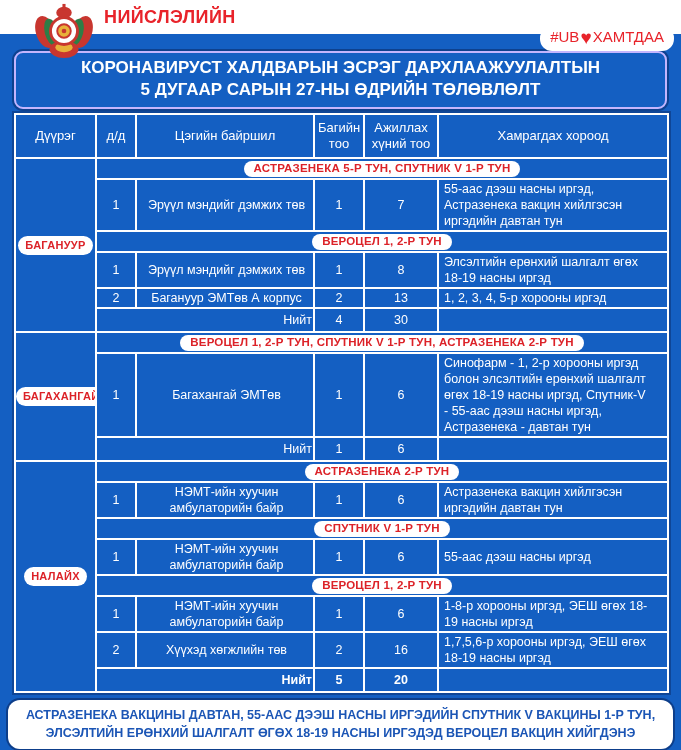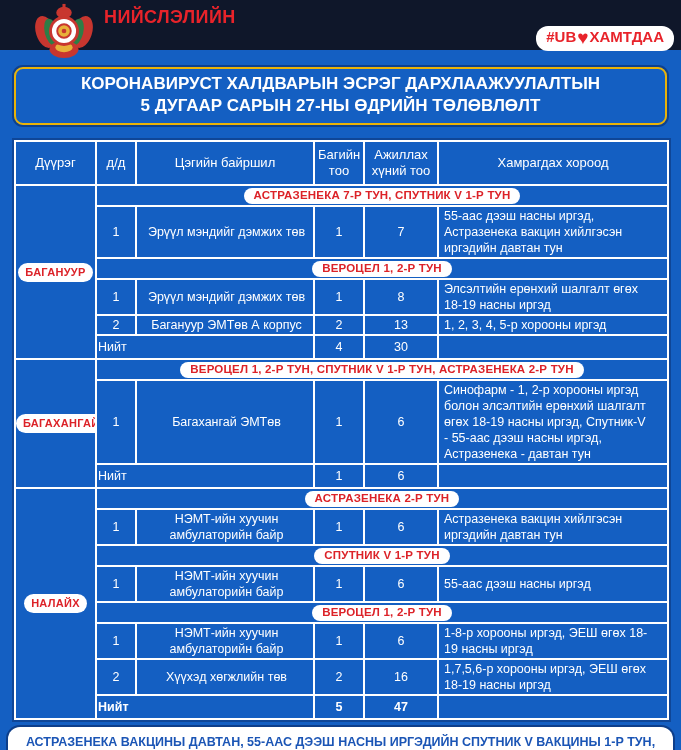--- a/index.html
+++ b/index.html
@@ -2,61 +2,61 @@
 <html><head>
 <meta charset="utf-8">
 <style>
   html,body{margin:0;padding:0;}
   body{
     width:681px;height:750px;overflow:hidden;
     background:#145FC2;
     font-family:"Liberation Sans", sans-serif;
     -webkit-font-smoothing:antialiased;
   }
-  .topbar{position:relative;height:50px;background:#0f172a;z-index:2;text-align:right;}
+  .topbar{position:relative;height:34px;background:#ffffff;z-index:2;text-align:right;}
   .logo{position:absolute;left:32px;top:2px;width:64px;height:58px;z-index:6;}
   .org-name{position:absolute;left:104px;top:8px;color:#E8232A;font-weight:bold;line-height:1.1;}
   .org-line1{font-size:18px;letter-spacing:.4px;}
   .org-line2{font-size:14.5px;letter-spacing:.2px;}
   .hashtag-pill{
     position:absolute;right:7px;top:26px;z-index:6;
     background:#ffffff;border-radius:12px;padding:2px 10px 4px;
-    color:#E8232A;font-weight:bold;font-size:15px;white-space:nowrap;
+    color:#E8232A;font-weight:normal;font-size:15px;white-space:nowrap;
   }
   .heart{font-size:19px;line-height:1;vertical-align:-2px;margin:0 1px;color:#E8232A;}
   .content{position:relative;padding:17px 14px 0;}
   .title-box{
-    border:2px solid #eab308;border-radius:9px;
+    border:2px solid #c4b5fd;border-radius:9px;
     box-shadow:0 0 0 2px rgba(9,40,100,.55);
     color:#fff;font-weight:bold;font-size:17px;line-height:1.3;
     text-align:center;padding:4px 6px 6px;
   }
   table.plan-table{
-    width:653px;height:572px;margin-top:15px;
+    width:653px;height:572px;margin-top:4px;
     border-collapse:collapse;table-layout:fixed;
     box-shadow:0 0 0 2px rgba(9,40,100,.45);
   }
   .plan-table th,.plan-table td{
     border:2px solid #fff;color:#fff;vertical-align:middle;
     font-size:12.5px;line-height:1.28;overflow:hidden;
   }
   .plan-table thead th{font-weight:normal;font-size:13px;text-align:center;height:40px;padding:1px 2px;}
   .num-cell,.count-cell{text-align:center;}
   .loc-cell{text-align:center;padding:1px 2px 1px 5px;}
   .cov-cell{text-align:left;padding:1px 19px 1px 5px;}
   .banner-row td{height:19px;text-align:center;padding:0;}
   .pill{
     display:inline-block;background:#fff;border-radius:999px;
     color:#DC2228;font-weight:bold;white-space:nowrap;
   }
   .banner-pill{font-size:11.5px;padding:0 10px 1px;letter-spacing:.2px;}
   .district-cell{text-align:center;}
   .district-pill{font-size:11px;padding:2px 7px 3px;letter-spacing:.3px;}
   .total-row td{height:20px;}
-  .total-label{text-align:left;}
+  .total-label{text-align:right;}
   .total-row.bold td{font-weight:bold;}
   .footer-box{
     margin:7px -6px 0;background:#ffffff;border-radius:12px;
     box-shadow:0 0 0 2px rgba(9,40,100,.6);
     color:#1B55B5;font-weight:bold;font-size:12.5px;line-height:1.45;
     text-align:center;padding:6px 14px 7px;
   }
 </style>
 </head>
 <body>
@@ -104,21 +104,21 @@
         <th>д/д</th>
         <th>Цэгийн байршил</th>
         <th>Багийн тоо</th>
         <th>Ажиллах хүний тоо</th>
         <th>Хамрагдах хороод</th>
       </tr>
     </thead>
     <tbody id="plan-body">
         <tr class="banner-row">
           <td class="district-cell" rowspan="6"><span class="pill district-pill">БАГАНУУР</span></td>
-          <td class="banner-cell" colspan="5"><span class="pill banner-pill">АСТРАЗЕНЕКА 7-Р ТУН, СПУТНИК V 1-Р ТУН</span></td>
+          <td class="banner-cell" colspan="5"><span class="pill banner-pill">АСТРАЗЕНЕКА 5-Р ТУН, СПУТНИК V 1-Р ТУН</span></td>
         </tr>
         <tr class="data-row">
           <td class="num-cell">1</td>
           <td class="loc-cell">Эрүүл мэндийг дэмжих төв</td>
           <td class="count-cell">1</td>
           <td class="count-cell">7</td>
           <td class="cov-cell">55-аас дээш насны иргэд, Астразенека вакцин хийлгэсэн иргэдийн давтан тун</td>
         </tr>
         <tr class="banner-row">
           <td class="banner-cell" colspan="5"><span class="pill banner-pill">ВЕРОЦЕЛ 1, 2-Р ТУН</span></td>
@@ -194,21 +194,21 @@
         <tr class="data-row">
           <td class="num-cell">2</td>
           <td class="loc-cell">Хүүхэд хөгжлийн төв</td>
           <td class="count-cell">2</td>
           <td class="count-cell">16</td>
           <td class="cov-cell">1,7,5,6-р хорооны иргэд, ЭЕШ өгөх 18-19 насны иргэд</td>
         </tr>
         <tr class="total-row bold">
           <td class="total-label" colspan="2">Нийт</td>
           <td class="count-cell">5</td>
-          <td class="count-cell">47</td>
+          <td class="count-cell">20</td>
           <td class="cov-cell"></td>
         </tr>
       </tbody>
   </table>
 
   <div class="footer-box">
     <span>АСТРАЗЕНЕКА ВАКЦИНЫ ДАВТАН, 55-ААС ДЭЭШ НАСНЫ ИРГЭДИЙН СПУТНИК V ВАКЦИНЫ 1-Р ТУН, ЭЛСЭЛТИЙН ЕРӨНХИЙ ШАЛГАЛТ ӨГӨХ 18-19 НАСНЫ ИРГЭДЭД ВЕРОЦЕЛ ВАКЦИН ХИЙГДЭНЭ</span>
   </div>
 </div>
 

